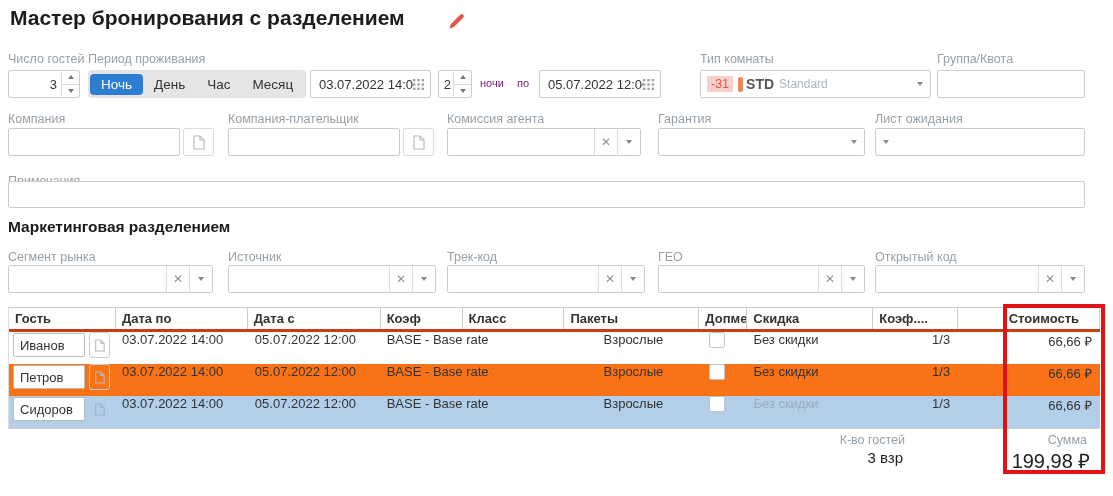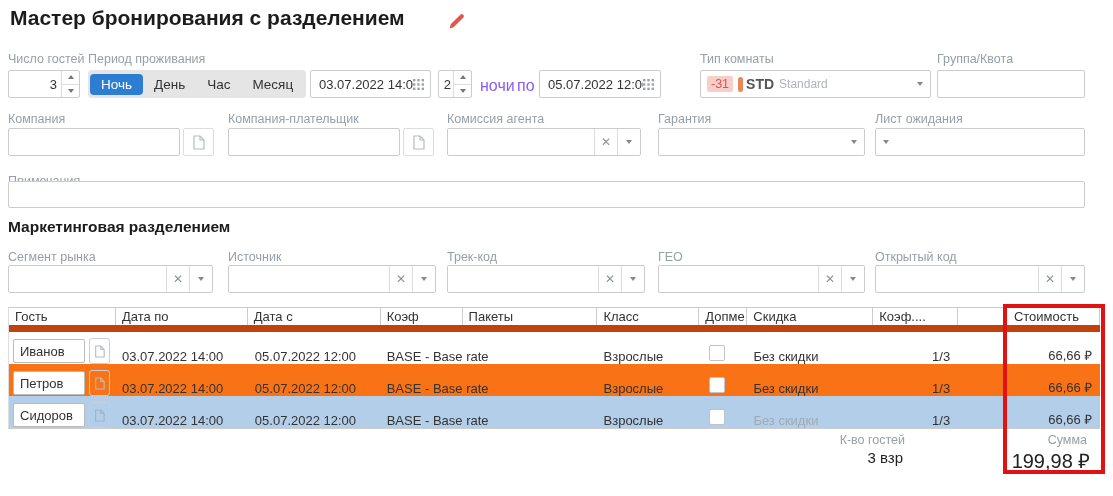--- a/index.html
+++ b/index.html
@@ -1,19 +1,19 @@
 <!DOCTYPE html>
 <html><head>
 <meta charset="utf-8">
 <style>
   html,body{margin:0;padding:0;background:#fff;width:1113px;height:496px;overflow:hidden;
     font-family:"Liberation Sans",sans-serif;}
   #app{position:relative;width:1113px;height:496px;background:#fff;}
   .lbl{position:absolute;font-size:12.5px;color:#97a0a7;white-space:nowrap;}
-  .txt{position:absolute;font-size:16px;color:#8b5cf6;white-space:nowrap;}
+  .txt{position:absolute;font-size:11px;color:#701a75;white-space:nowrap;}
   .inp{position:absolute;height:28px;box-sizing:border-box;border:1px solid #ccc;border-radius:2px;
     background:#fff;display:flex;align-items:center;font-size:13px;color:#333;}
   .inp .val{flex:1;padding:0 8px;white-space:nowrap;overflow:hidden;}
   .inp .val.right{text-align:right;padding-right:4px;}
   .spin{width:17px;height:100%;border-left:1px solid #ddd;display:flex;flex-direction:column;}
   .spin div{flex:1;display:flex;align-items:center;justify-content:center;}
   .spin div:first-child{border-bottom:1px solid #ddd;}
   .tri-up{width:0;height:0;border-left:3.5px solid transparent;border-right:3.5px solid transparent;border-bottom:4px solid #777;}
   .tri-dn{width:0;height:0;border-left:3.5px solid transparent;border-right:3.5px solid transparent;border-top:4px solid #777;}
   .btn-in{width:22px;height:100%;border-left:1px solid #ddd;display:flex;align-items:center;justify-content:center;}
@@ -26,25 +26,25 @@
     display:flex;align-items:center;justify-content:center;background:#fff;}
   .badge{background:#f6cfcb;color:#d9534f;font-size:12.5px;padding:1px 4px;border-radius:2px;margin-left:6px;}
   .obar{width:5px;height:15px;background:#e8875a;border-radius:2.5px;margin:0 3px 0 5px;}
   .rcode{font-size:14px;font-weight:700;color:#555;}
   .rname{font-size:12px;color:#adb5bb;margin-left:5px;}
   .h1{position:absolute;font-size:21px;font-weight:700;color:#1c1c1c;white-space:nowrap;}
   .h2{position:absolute;font-size:15.5px;font-weight:700;color:#1c1c1c;white-space:nowrap;}
   
   #grid{position:absolute;left:8px;top:307px;width:1092px;box-sizing:border-box;
     border-left:1px solid #ddd;border-bottom:1px solid #ccc;}
-  .ghead{display:flex;height:25px;box-sizing:border-box;border-top:1px solid #ccc;border-bottom:7px solid #c2410c;}
+  .ghead{display:flex;height:25px;box-sizing:border-box;border-top:1px solid #ccc;border-bottom:3px solid #c2410c;font-weight:bold;}
   .ghead .hc{box-sizing:border-box;border-right:1px solid #ccc;font-size:13px;color:#333;
     display:flex;align-items:center;padding:0 6px;white-space:nowrap;overflow:hidden;}
   .ghead .hc.r{justify-content:flex-end;padding-right:20px;}
-  .grow{display:flex;height:32px;align-items:flex-end;}
+  .grow{display:flex;height:32px;align-items:flex-start;}
   .grow .c{box-sizing:border-box;padding:0 6px;font-size:13px;color:#333;white-space:nowrap;overflow:visible;}
   .grow .c.r{text-align:right;padding-right:8px;}
   .grow.alt{background:#f97316;}
   .grow.sel{background:#b2cee9;}
   .gname{width:88px;height:24px;box-sizing:border-box;border:1px solid #bbb;border-radius:2px;background:#fff;
     font-size:13px;color:#333;display:flex;align-items:center;padding:0 6px;}
   .gdoc{width:27px;height:26px;box-sizing:border-box;border:1px solid #c9ced2;border-radius:3px;
     display:flex;align-items:center;justify-content:center;margin-left:4px;}
   .cb{width:16px;height:16px;box-sizing:border-box;border:1px solid #c0c4c8;background:#fff;border-radius:2px;margin-left:4px;}
   .dim{color:#b3b7ba;}
@@ -270,22 +270,22 @@
         <span class="tri-dn" style="border-top-color:#888;"></span>
       </span>
   </div>
 
   <div id="grid">
     <div class="ghead">
       <div class="hc" style="width:107px;">Гость</div>
       <div class="hc" style="width:132px;">Дата по</div>
       <div class="hc" style="width:133px;">Дата с</div>
       <div class="hc" style="width:82px;">Коэф</div>
+      <div class="hc" style="width:102px;">Класс</div>
       <div class="hc" style="width:135px;">Пакеты</div>
-      <div class="hc" style="width:102px;">Класс</div>
       <div class="hc" style="width:48px;">Допме...</div>
       <div class="hc" style="width:126px;">Скидка</div>
       <div class="hc" style="width:85px;">Коэф....</div>
       <div class="hc r" style="width:142px;">Стоимость</div>
     </div>
 
     <div class="grow">
       <div class="c" style="width:107px;display:flex;align-items:center;padding-left:4px;">
         <span class="gname">Иванов</span>
         <span class="gdoc">

